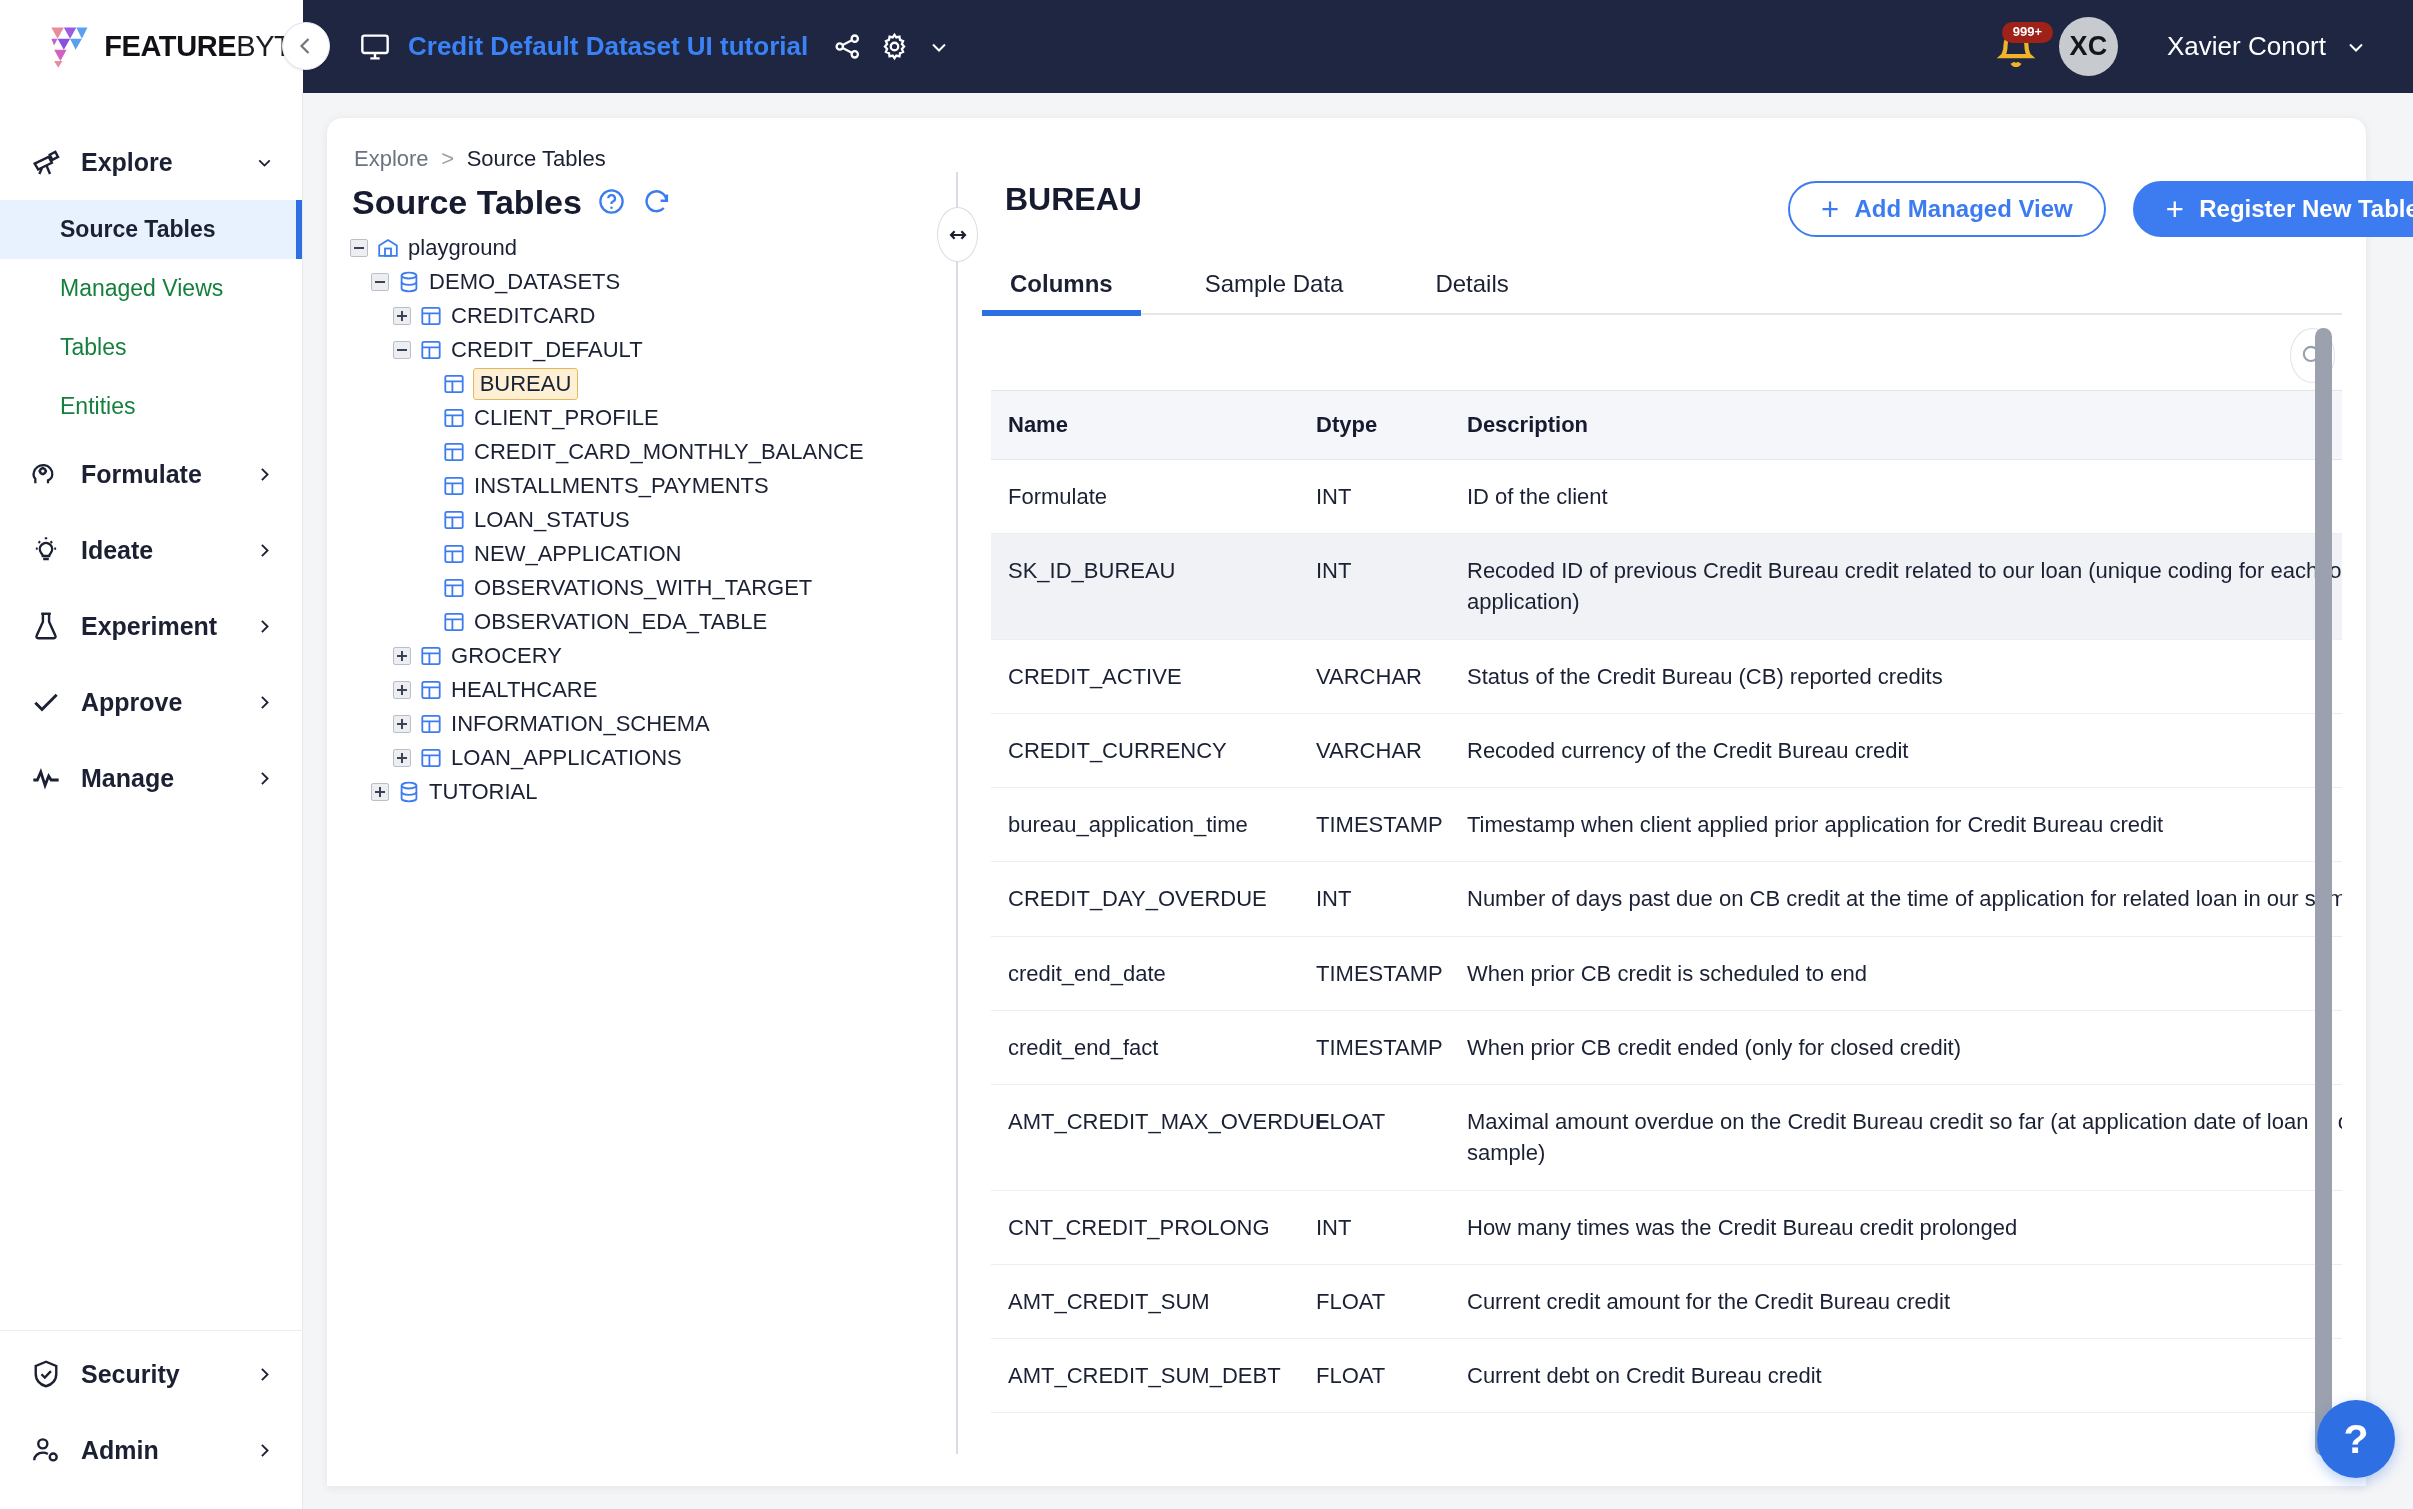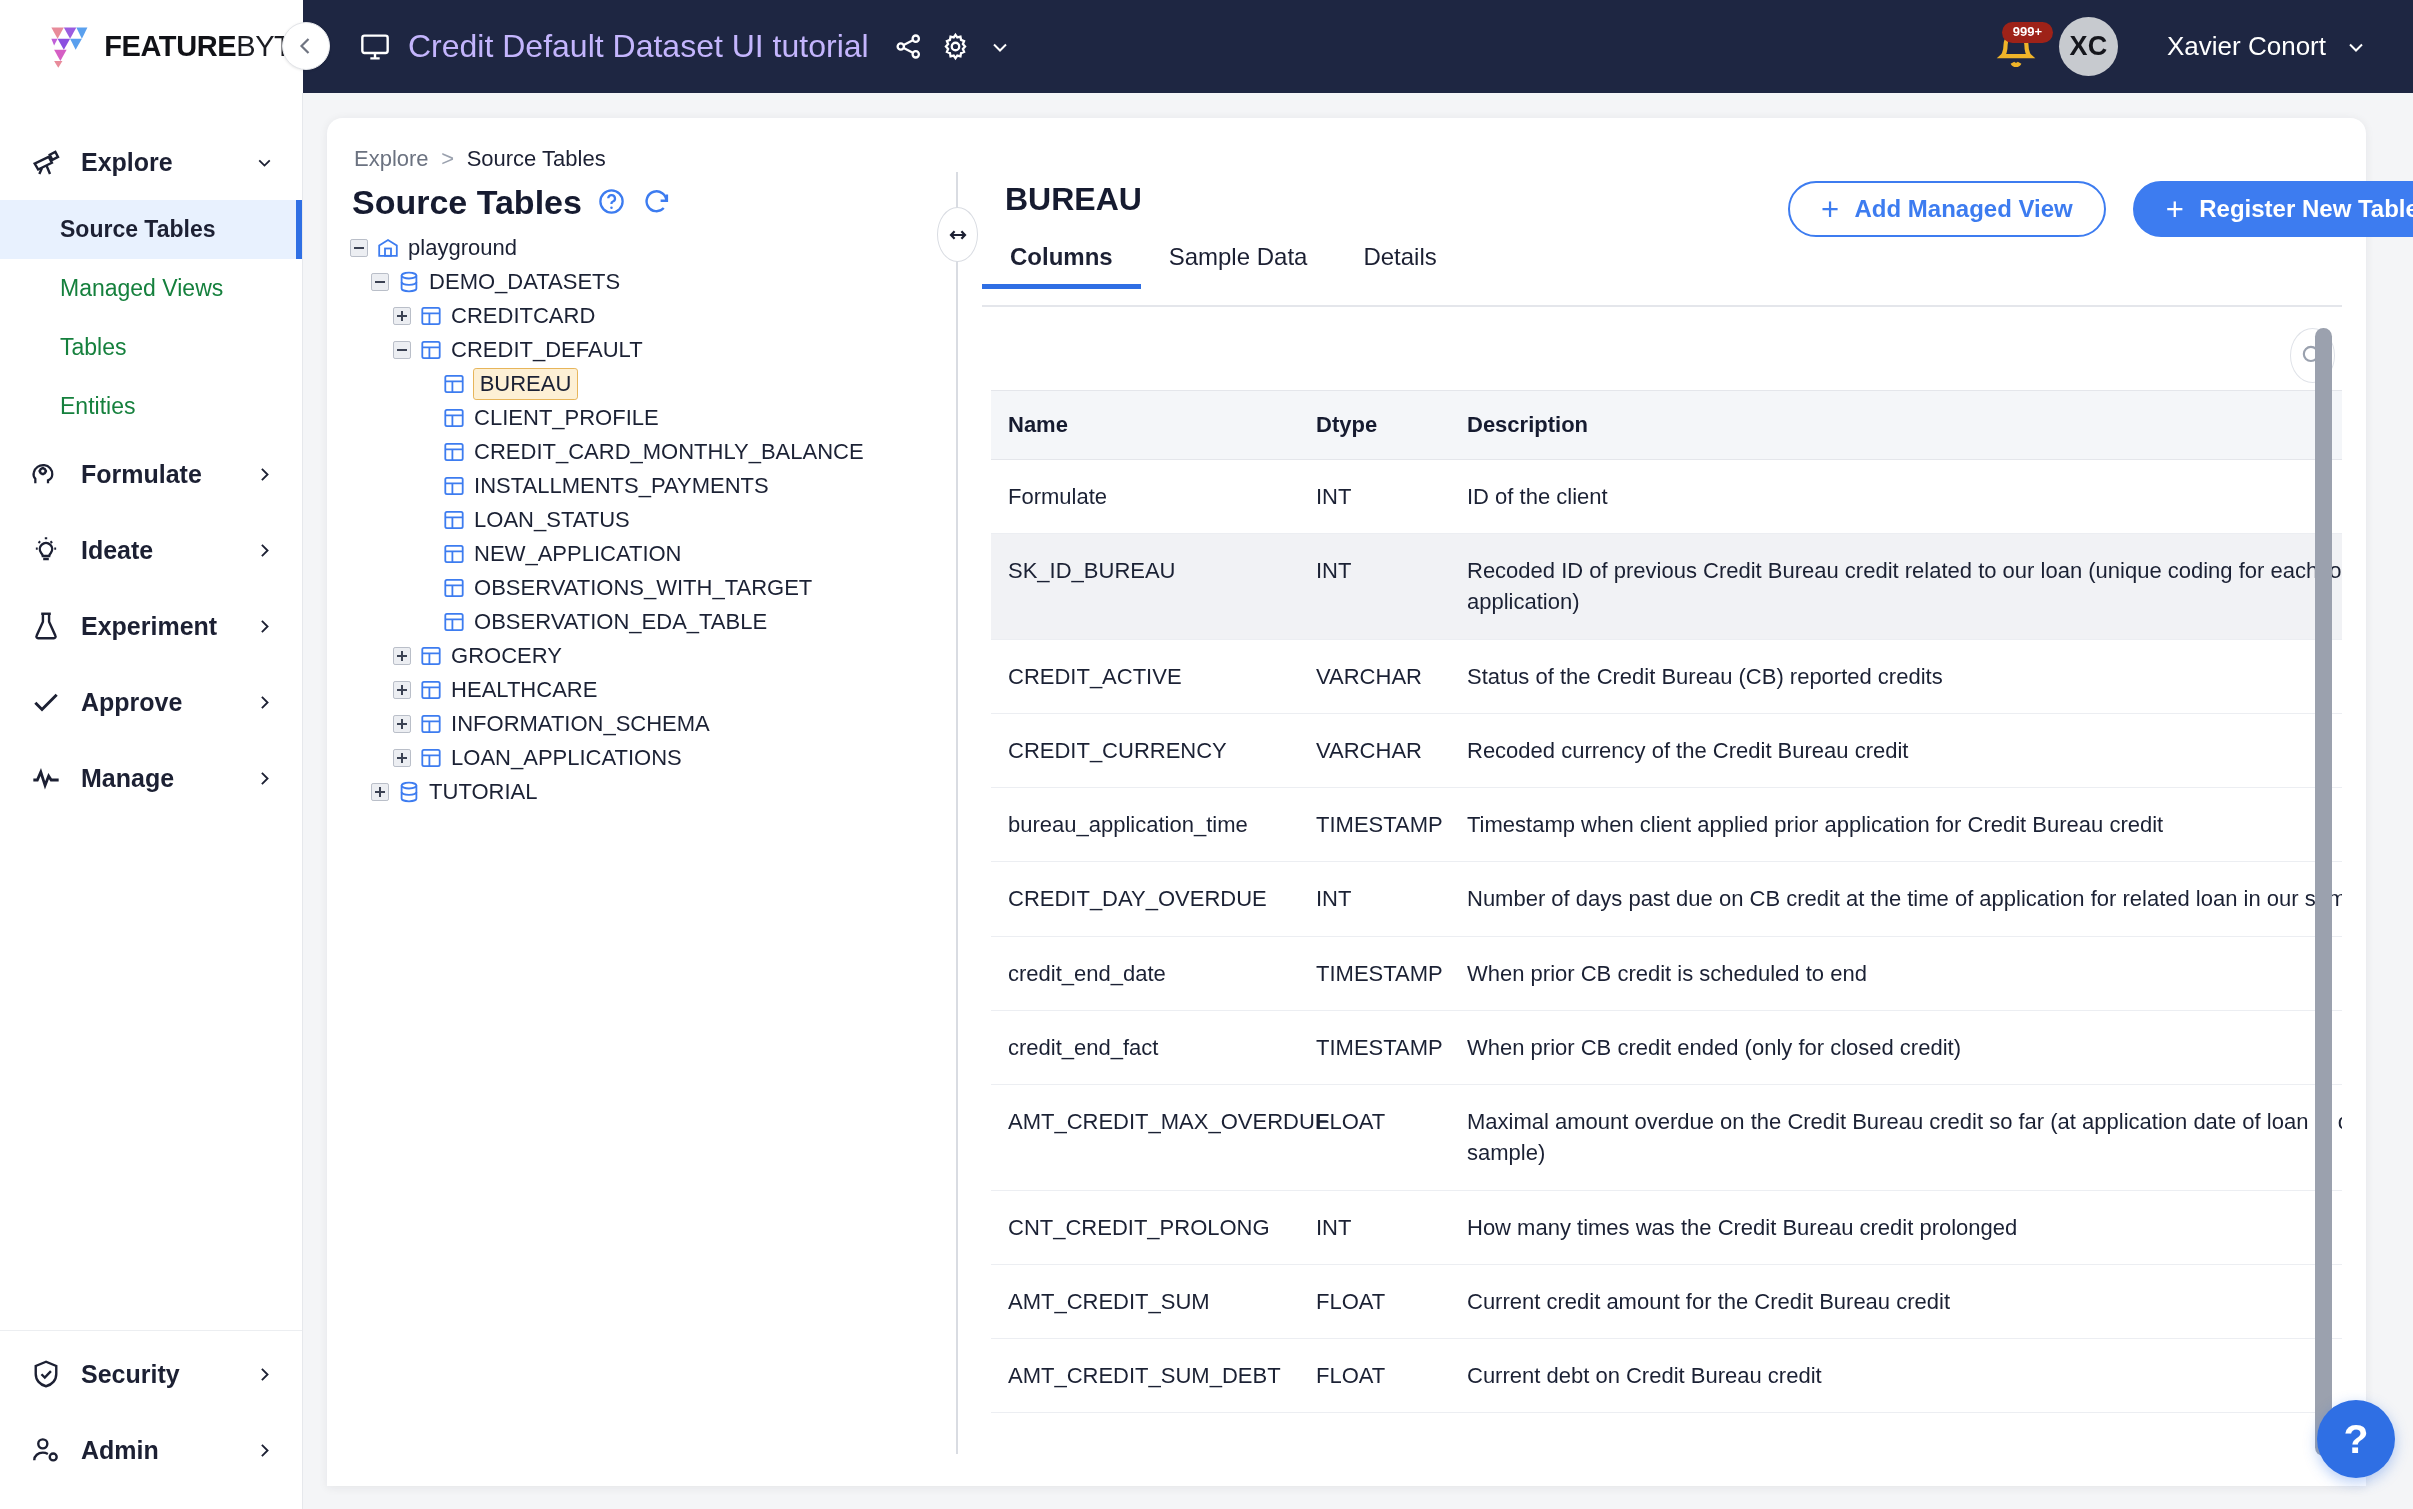--- a/index.html
+++ b/index.html
@@ -12,21 +12,21 @@
   .app { position: relative; width: 2413px; height: 1509px; background:#f4f5f7; }
 
   
   .topbar { position:absolute; left:0; top:0; width:2413px; height:93px; display:flex; }
   .logo-zone { width:303px; height:93px; background:#ffffff; display:flex; align-items:center; padding-left:43px; }
   .logo-mark { width:50px; height:50px; position:relative; margin-right:11.2px; flex:none; }
   .logo-text { font-size:29px; font-weight:700; letter-spacing:-0.4px; color:#111217; white-space:nowrap; }
   .logo-text .light { font-weight:400; color:#1b1c22; }
   .nav-zone { flex:1; height:93px; background:#1e2642; display:flex; align-items:center; padding-left:56px; }
   .monitor-icon { width:32px; height:32px; flex:none; margin-right:17px; }
-  .proj-title { color:#c4b5fd; font-size:32px; font-weight:400; white-space:nowrap; margin-right:25px; }
+  .proj-title { color:#3b82f6; font-size:26px; font-weight:700; white-space:nowrap; margin-right:25px; }
   .nav-icon { width:29px; height:29px; flex:none; margin-right:18px; cursor:pointer; }
   .chev-small { width:24px; height:24px; flex:none; }
   .topbar-right { margin-left:auto; display:flex; align-items:center; padding-right:45px; gap:18px; }
   .bell-wrap { position:relative; width:50px; height:50px; }
   .badge { position:absolute; left:11.2px; top:0px; background:#9e2218; color:#fff; font-size:13px; font-weight:700;
            border-radius:28px; padding:3.5px 10.5px 4.9px; line-height:1; z-index:3; white-space:nowrap; }
   .avatar { width:59px; height:59px; border-radius:50%; background:#c7cacf; color:#15161c;
             display:flex; align-items:center; justify-content:center; font-size:27px; font-weight:700; letter-spacing:0.4px; }
   .uname { color:#fff; font-size:26px; font-weight:400; white-space:nowrap;margin-left:31px; }
 
@@ -76,22 +76,22 @@
   .tree-indent3 { padding-left:43px; }
   .tree-indent4 { padding-left:66px; }
 
   
   .divider { position:absolute; left:956px; top:172px; width:2.1px; height:1282px; background:#d9dce2; }
   .resize-handle { position:absolute; left:937px; top:207px; width:41px; height:55px; border-radius:50%;
     background:#fff; border:1.4px solid #d9dce2; display:flex; align-items:center; justify-content:center; cursor:col-resize; z-index:6; }
 
   
   .detail-title { position:absolute; left:1005px; top:181px; font-size:32px; font-weight:700; color:#161b30; }
-  .tabs { position:absolute; left:982px; top:243px; width:1360px; display:flex; align-items:flex-start;
-          border-bottom:2.8px solid #e4e6eb; height:64px; }
+  .tabs { position:absolute; left:982px; top:251px; width:1360px; display:flex; align-items:flex-end;
+          border-bottom:2.8px solid #e4e6eb; height:64px;gap:36px; }
   .tab { font-size:24px; color:#1c2033; padding:0 28px 15.4px; cursor:pointer; position:relative; white-space:nowrap; }
   .tab.active { font-weight:700; }
   .tab.active:after { content:""; position:absolute; left:0; right:0; bottom:-2.8px; height:5.6px; background:#2f6fe4; }
 
   .search-btn { position:absolute; left:2290px; top:328px; width:45px; height:55px; border-radius:50%;
     background:#fff; border:1.4px solid #dfe2e8; display:flex; align-items:center; justify-content:center; cursor:pointer; z-index:4; }
 
   
   .tbl-wrap { position:absolute; left:991px; top:390px; width:1351px; height:1044px; overflow:hidden; }
   .tbl { width:1444px; border-collapse:collapse; table-layout:fixed; }

